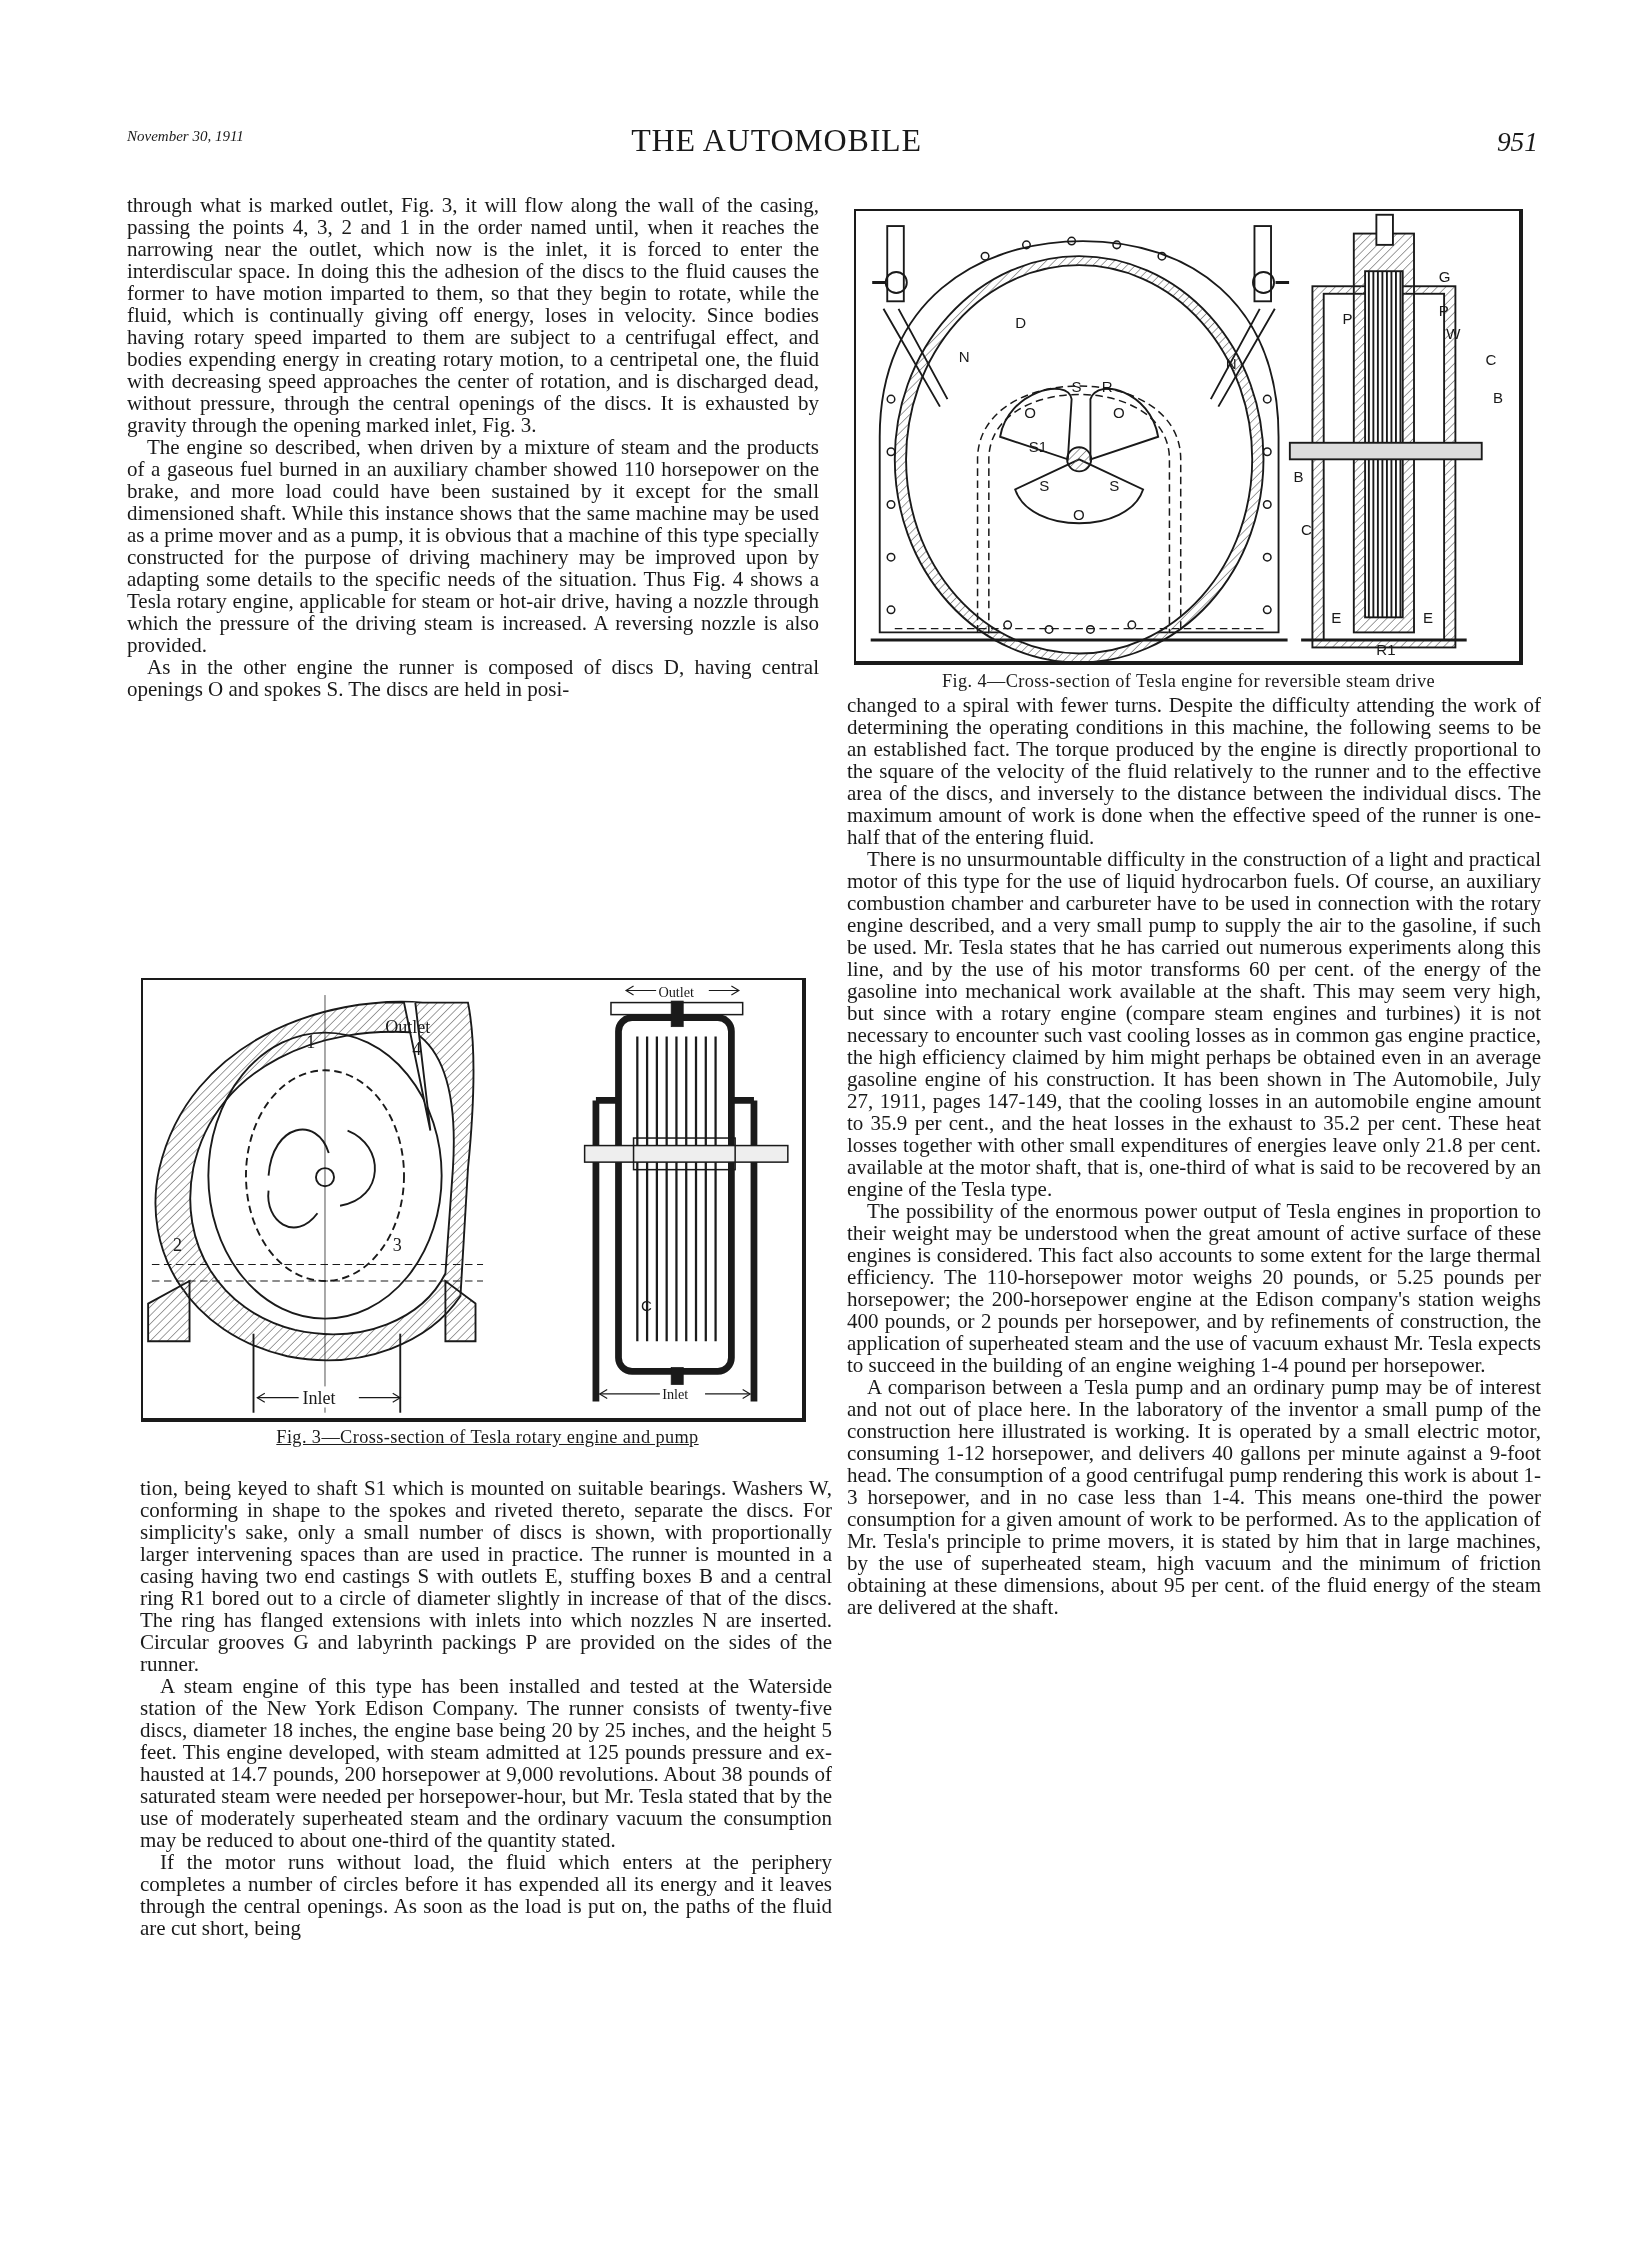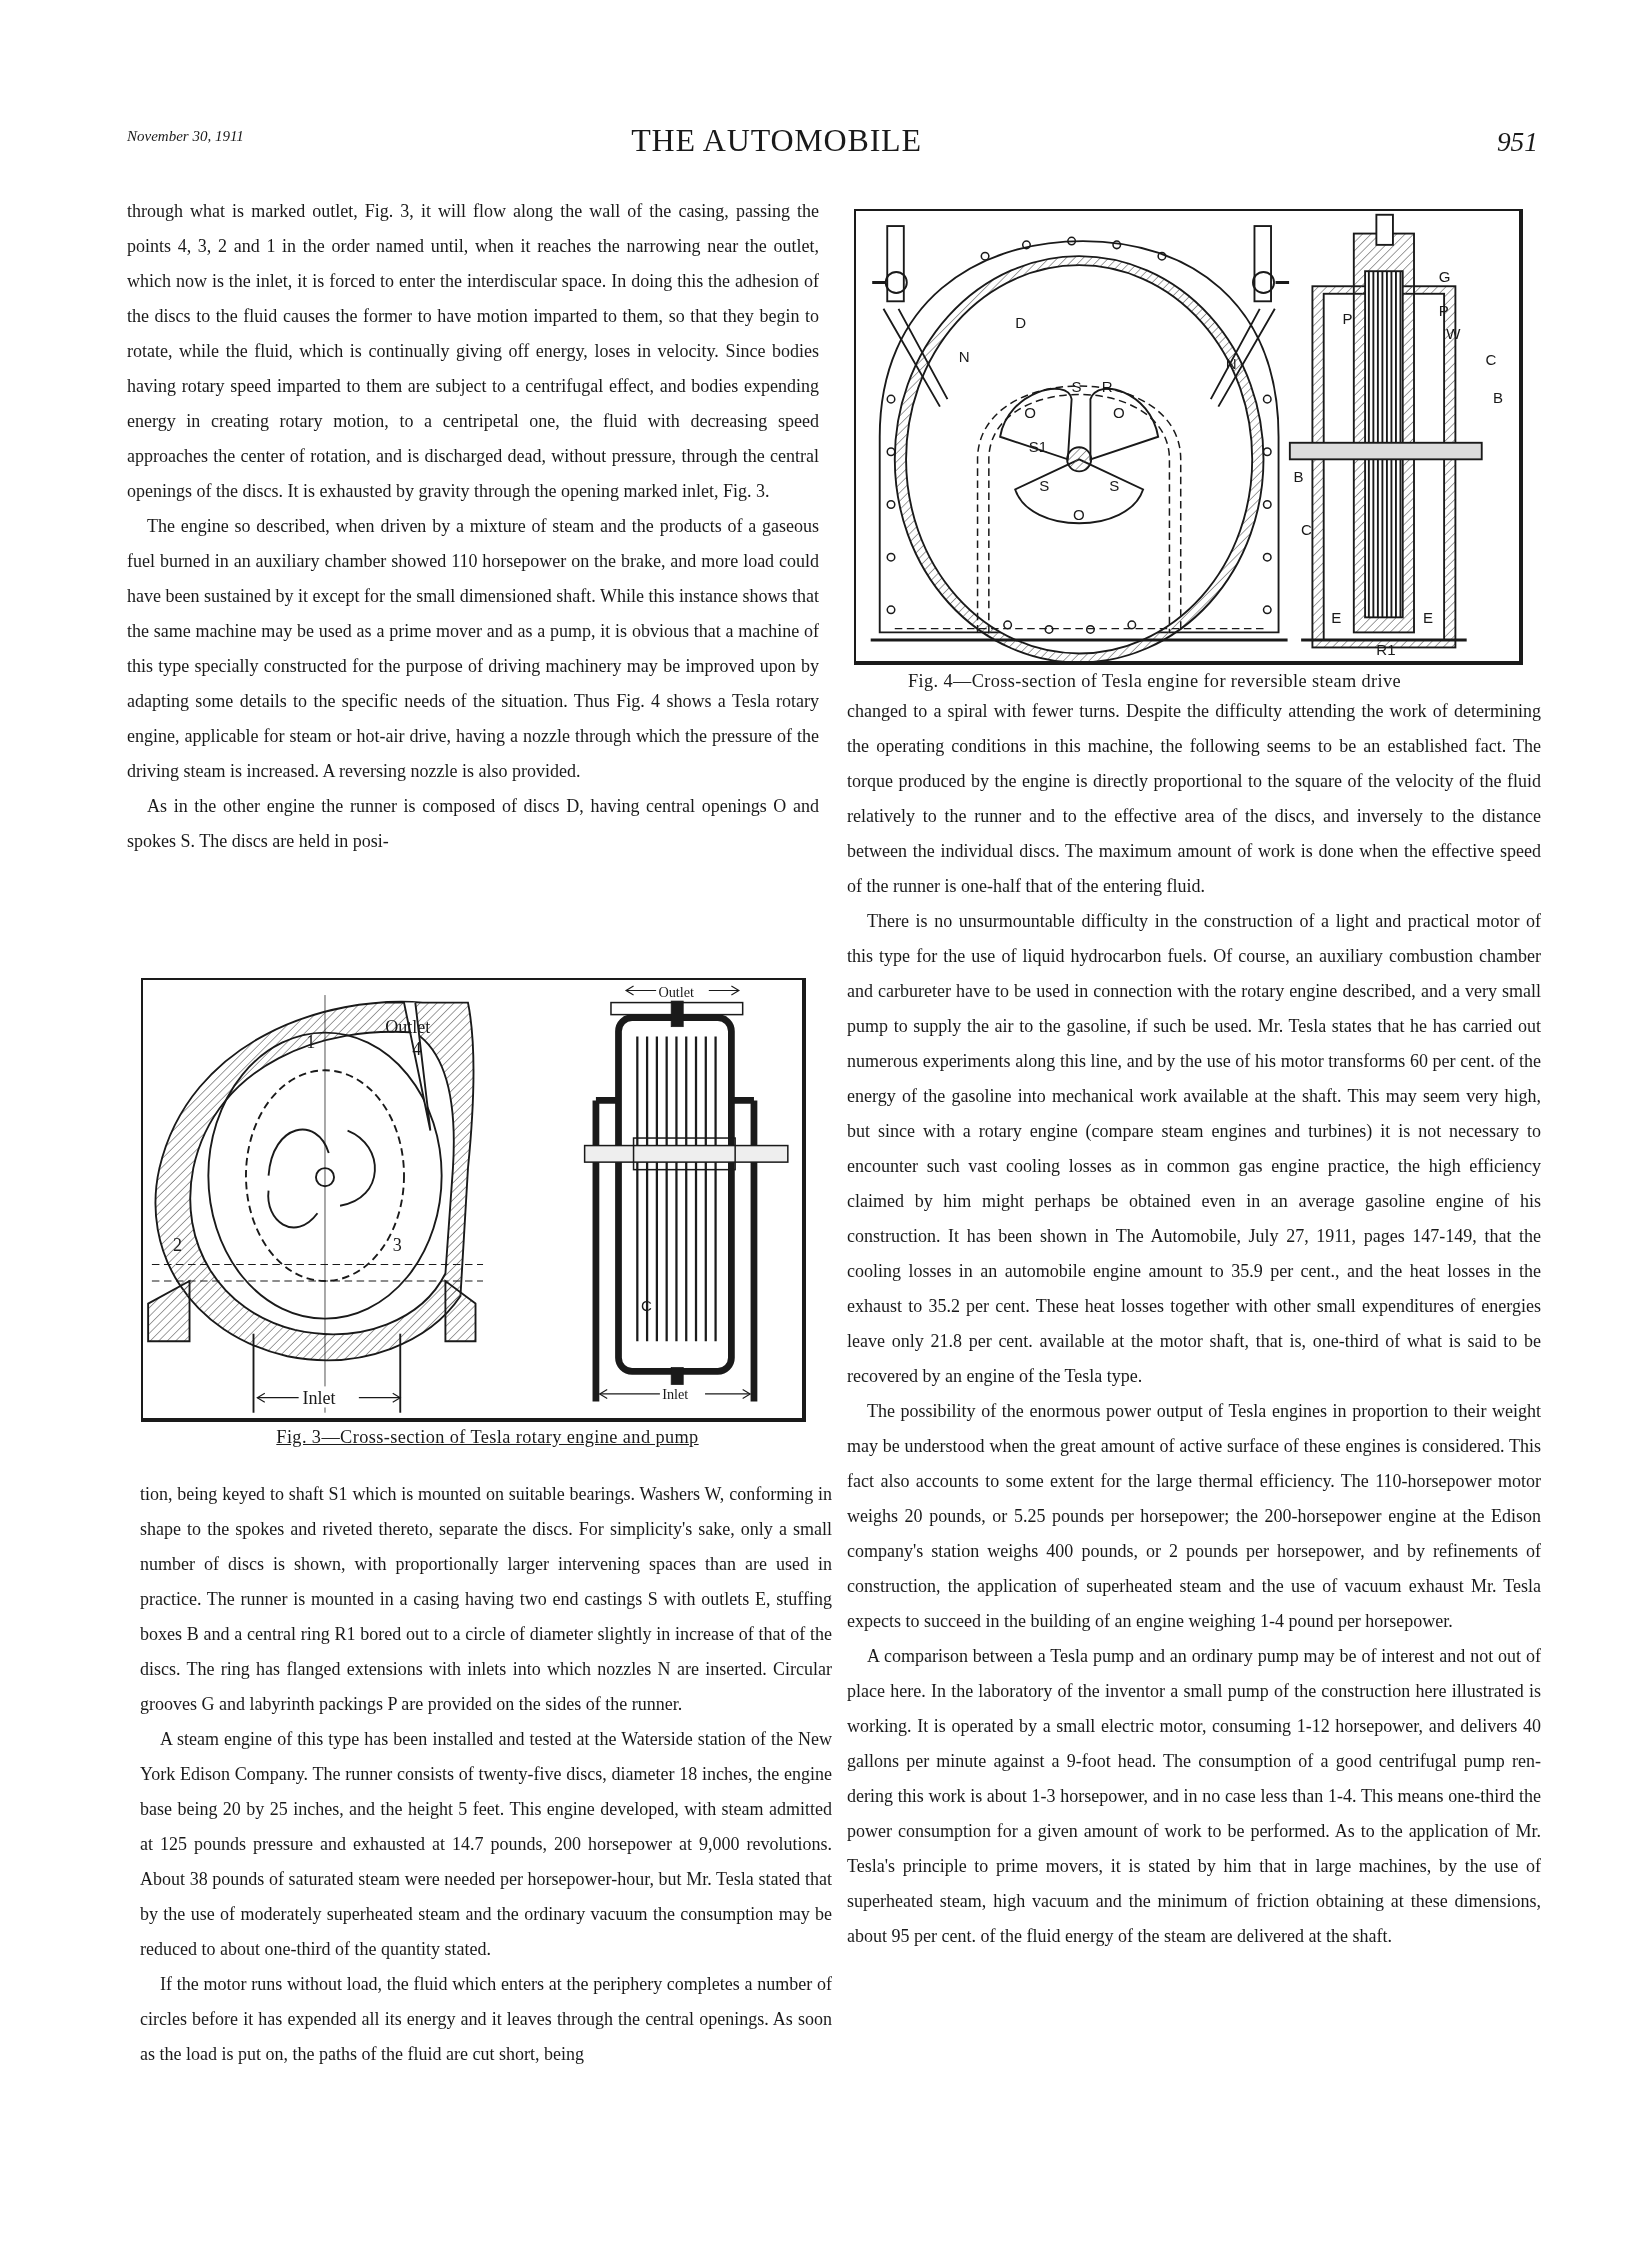--- a/index.html
+++ b/index.html
@@ -3,37 +3,37 @@
 <meta charset="utf-8">
 <style>
   html, body { margin: 0; padding: 0; background: #ffffff; }
   body { width: 1645px; height: 2261px; position: relative; overflow: hidden;
          font-family: "Liberation Serif", "DejaVu Serif", serif; color: #1a1a1a; }
   .hdr-date { position: absolute; left: 127px; top: 128px; font-size: 15px; font-style: italic; }
   .hdr-title { position: absolute; left: 0; width: 1553px; top: 122px; text-align: center;
                font-size: 32px; letter-spacing: 0.8px; }
   .hdr-page { position: absolute; right: 107px; top: 127px; font-size: 27.4px; font-style: italic; }
 
-  .col { position: absolute; font-size: 18px; line-height: 35px; text-align: justify;
+  .col { position: absolute; font-size: 21px; line-height: 22px; text-align: justify;
          hyphens: manual; }
   .col p { margin: 0; }
   .col p + p { text-indent: 20px; }
   .col p.first { text-indent: 0; }
 
   #left-top   { left: 127px; top: 194px; width: 692px; }
   #left-bot   { left: 140px; top: 1477px; width: 692px; }
   #right-top  { left: 847px; top: 694px; width: 694px; }
 
   .figure { position: absolute; border: 2.3px solid #1a1a1a; border-right-width: 4.6px; border-bottom-width: 4.6px;
             background: #fff; box-sizing: border-box; }
   #fig3 { left: 141px; top: 978px; width: 665px; height: 444px; }
   #fig4 { left: 854px; top: 209px; width: 669px; height: 456px; }
   .caption { position: absolute; font-size: 18.3px; text-align: center; letter-spacing: 0.4px; }
   #fig3-cap { left: 155px; width: 665px; top: 1427px; text-decoration: underline; }
-  #fig4-cap { left: 820px; width: 669px; top: 671px; }
+  #fig4-cap { left: 854px; width: 669px; top: 671px; }
   .figure svg { width: 100%; height: 100%; display: block; }
   .lbl { font-family: "Liberation Sans", "DejaVu Sans", sans-serif; font-size: 20px; fill: #1a1a1a; }
   .lbls { font-family: "Liberation Serif", "DejaVu Serif", serif; font-size: 24px; fill: #1a1a1a; }
 </style>
 </head>
 <body>
 
 <div>
   <div class="hdr-date">November 30, 1911</div>
   <div class="hdr-title">THE AUTOMOBILE</div>

